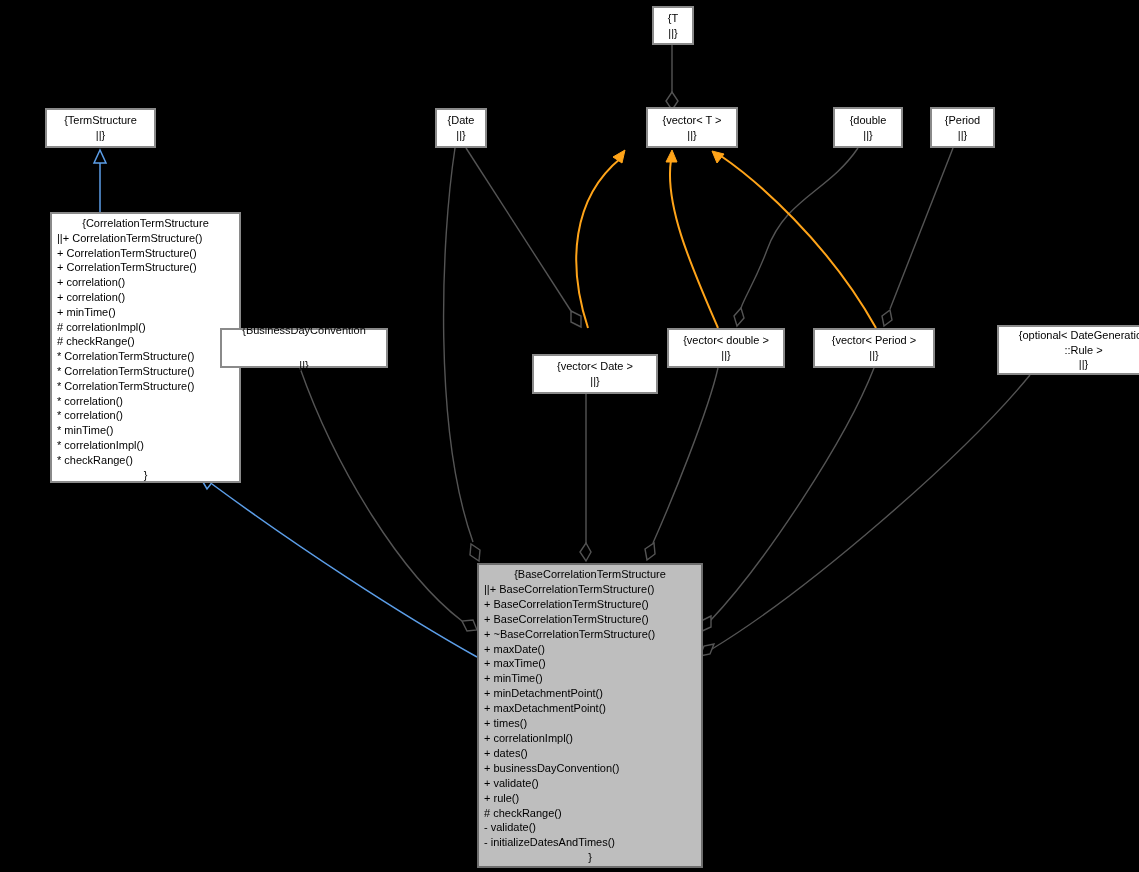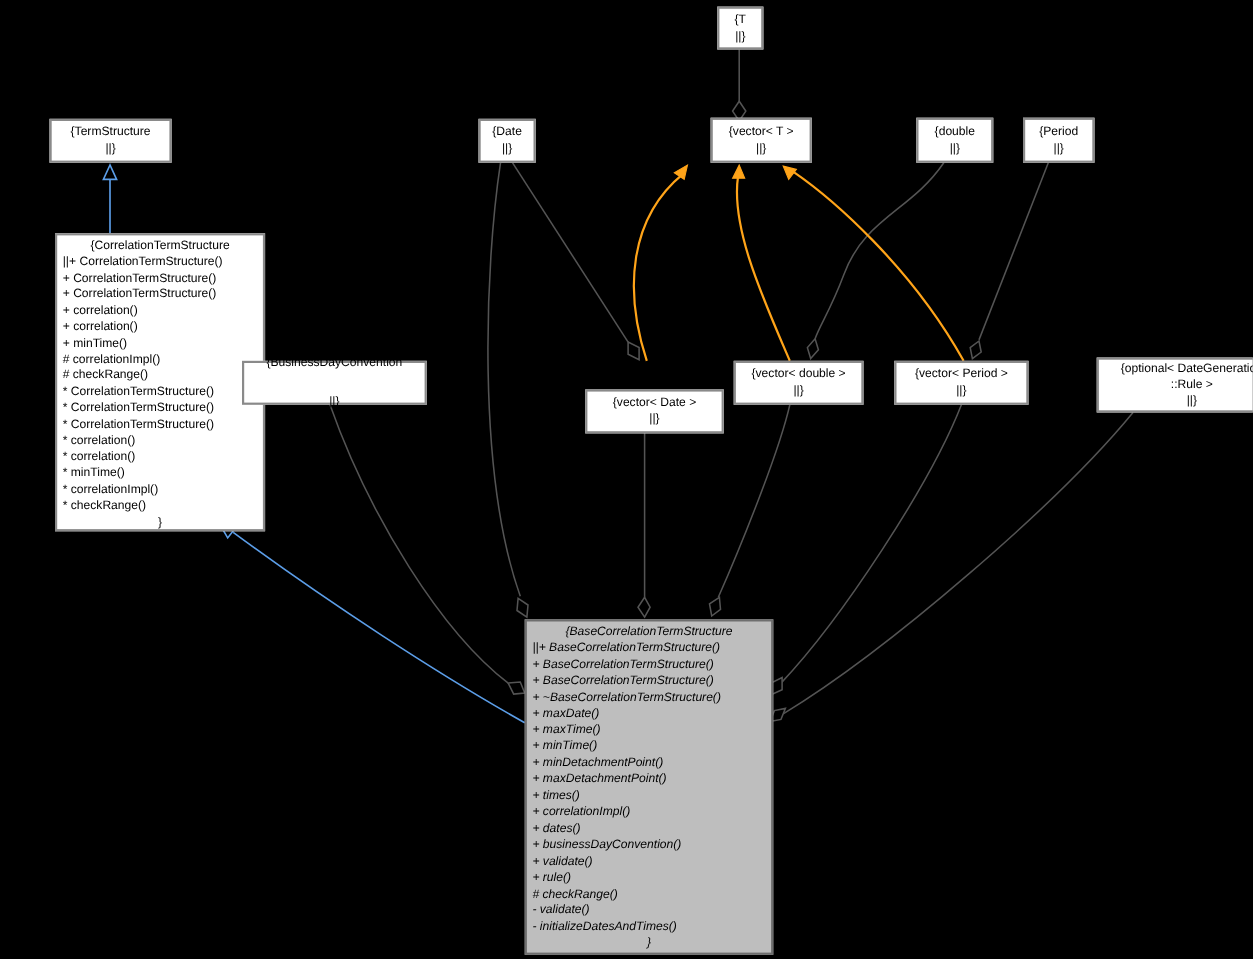--- a/index.html
+++ b/index.html
@@ -27,21 +27,21 @@
   #n-vector-t{left:646px;top:107px;width:92px;height:41px;}
   #n-double{left:833px;top:107px;width:70px;height:41px;}
   #n-period{left:930px;top:107px;width:65px;height:41px;}
   #n-correlation{left:6px;top:212px;width:191px;height:271px;margin-left:44px;}
   #n-bdc{left:220px;top:328px;width:168px;height:40px;gap:20px;}
   #n-vector-date{left:532px;top:328px;width:126px;height:40px;margin-top:26px;}
   #n-vector-double{left:667px;top:328px;width:118px;height:40px;}
   #n-vector-period{left:813px;top:328px;width:122px;height:40px;}
   #n-optional{left:960px;top:325px;width:173px;height:50px;margin-left:37px;}
   #n-base{left:477px;top:563px;width:226px;height:305px;}
-  #n-base .nline{line-height:14.9px;font-style:italic;}
+  #n-base .nline{line-height:14.9px;}
 </style>
 </head>
 <body>
 
 <div id="canvas">
 
   <svg id="edges" viewBox="0 0 1139 872" xmlns="http://www.w3.org/2000/svg">
 
     <g stroke="#5c9ee8" fill="none" stroke-width="1.5">
       <path d="M 100,212 L 100,163"></path>

